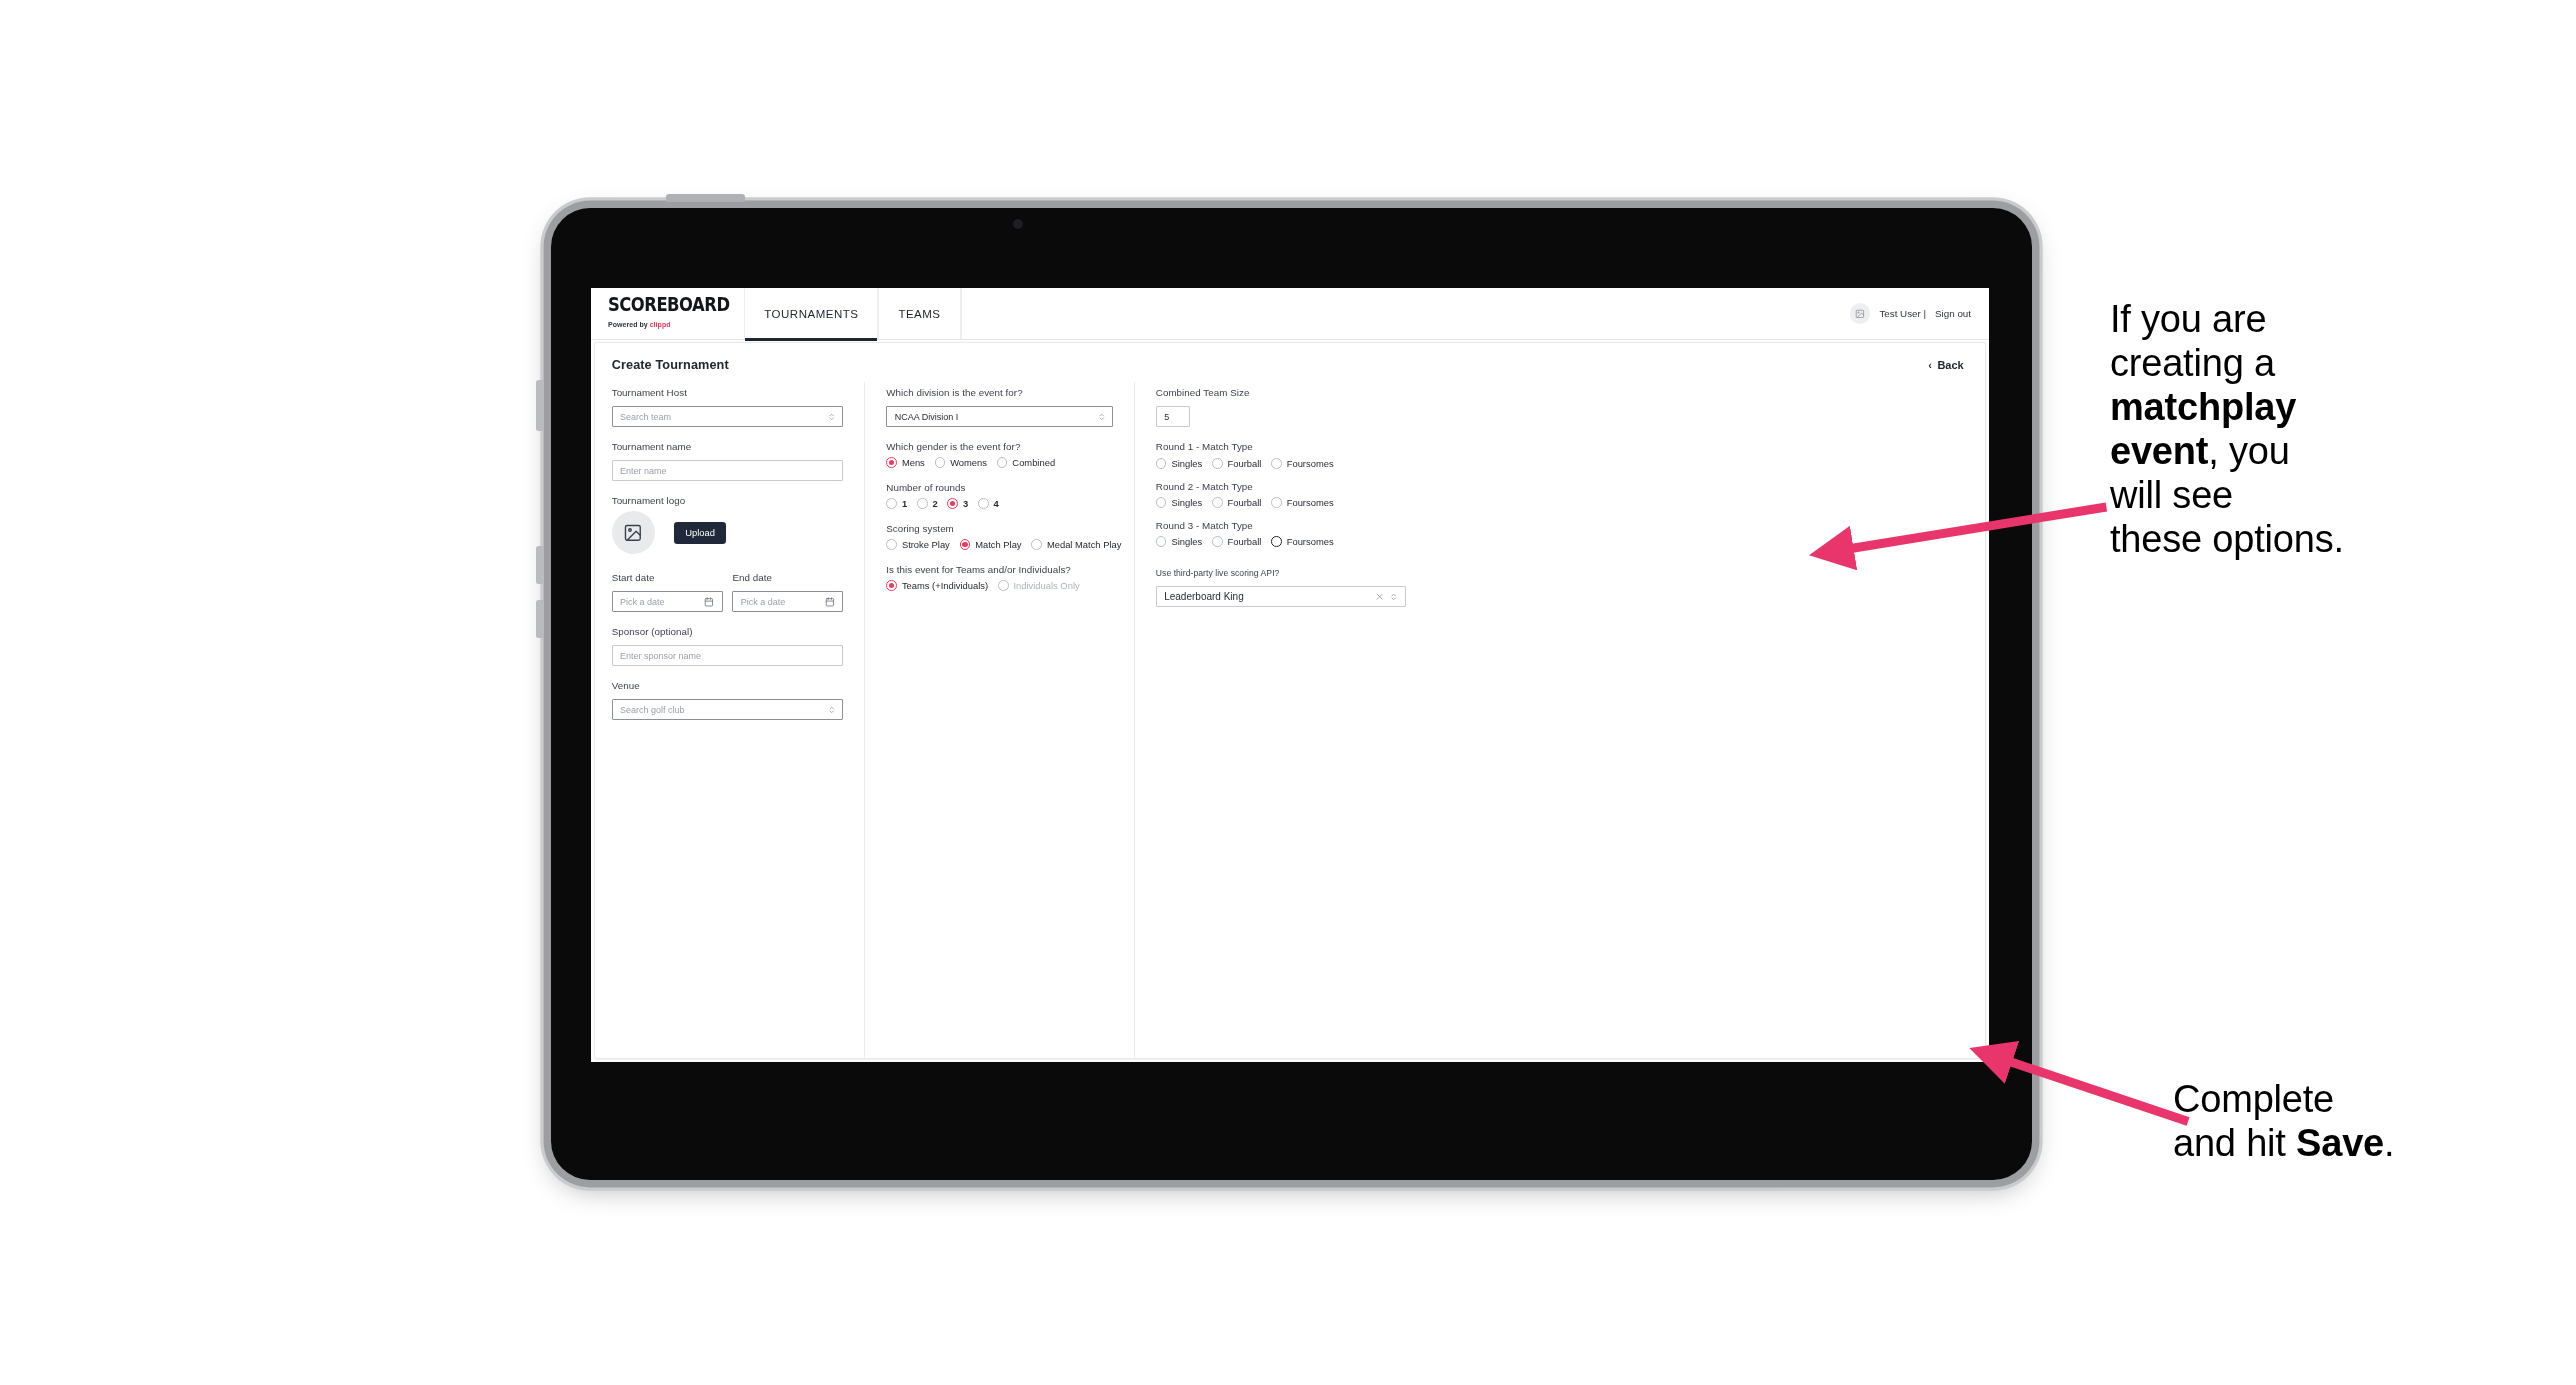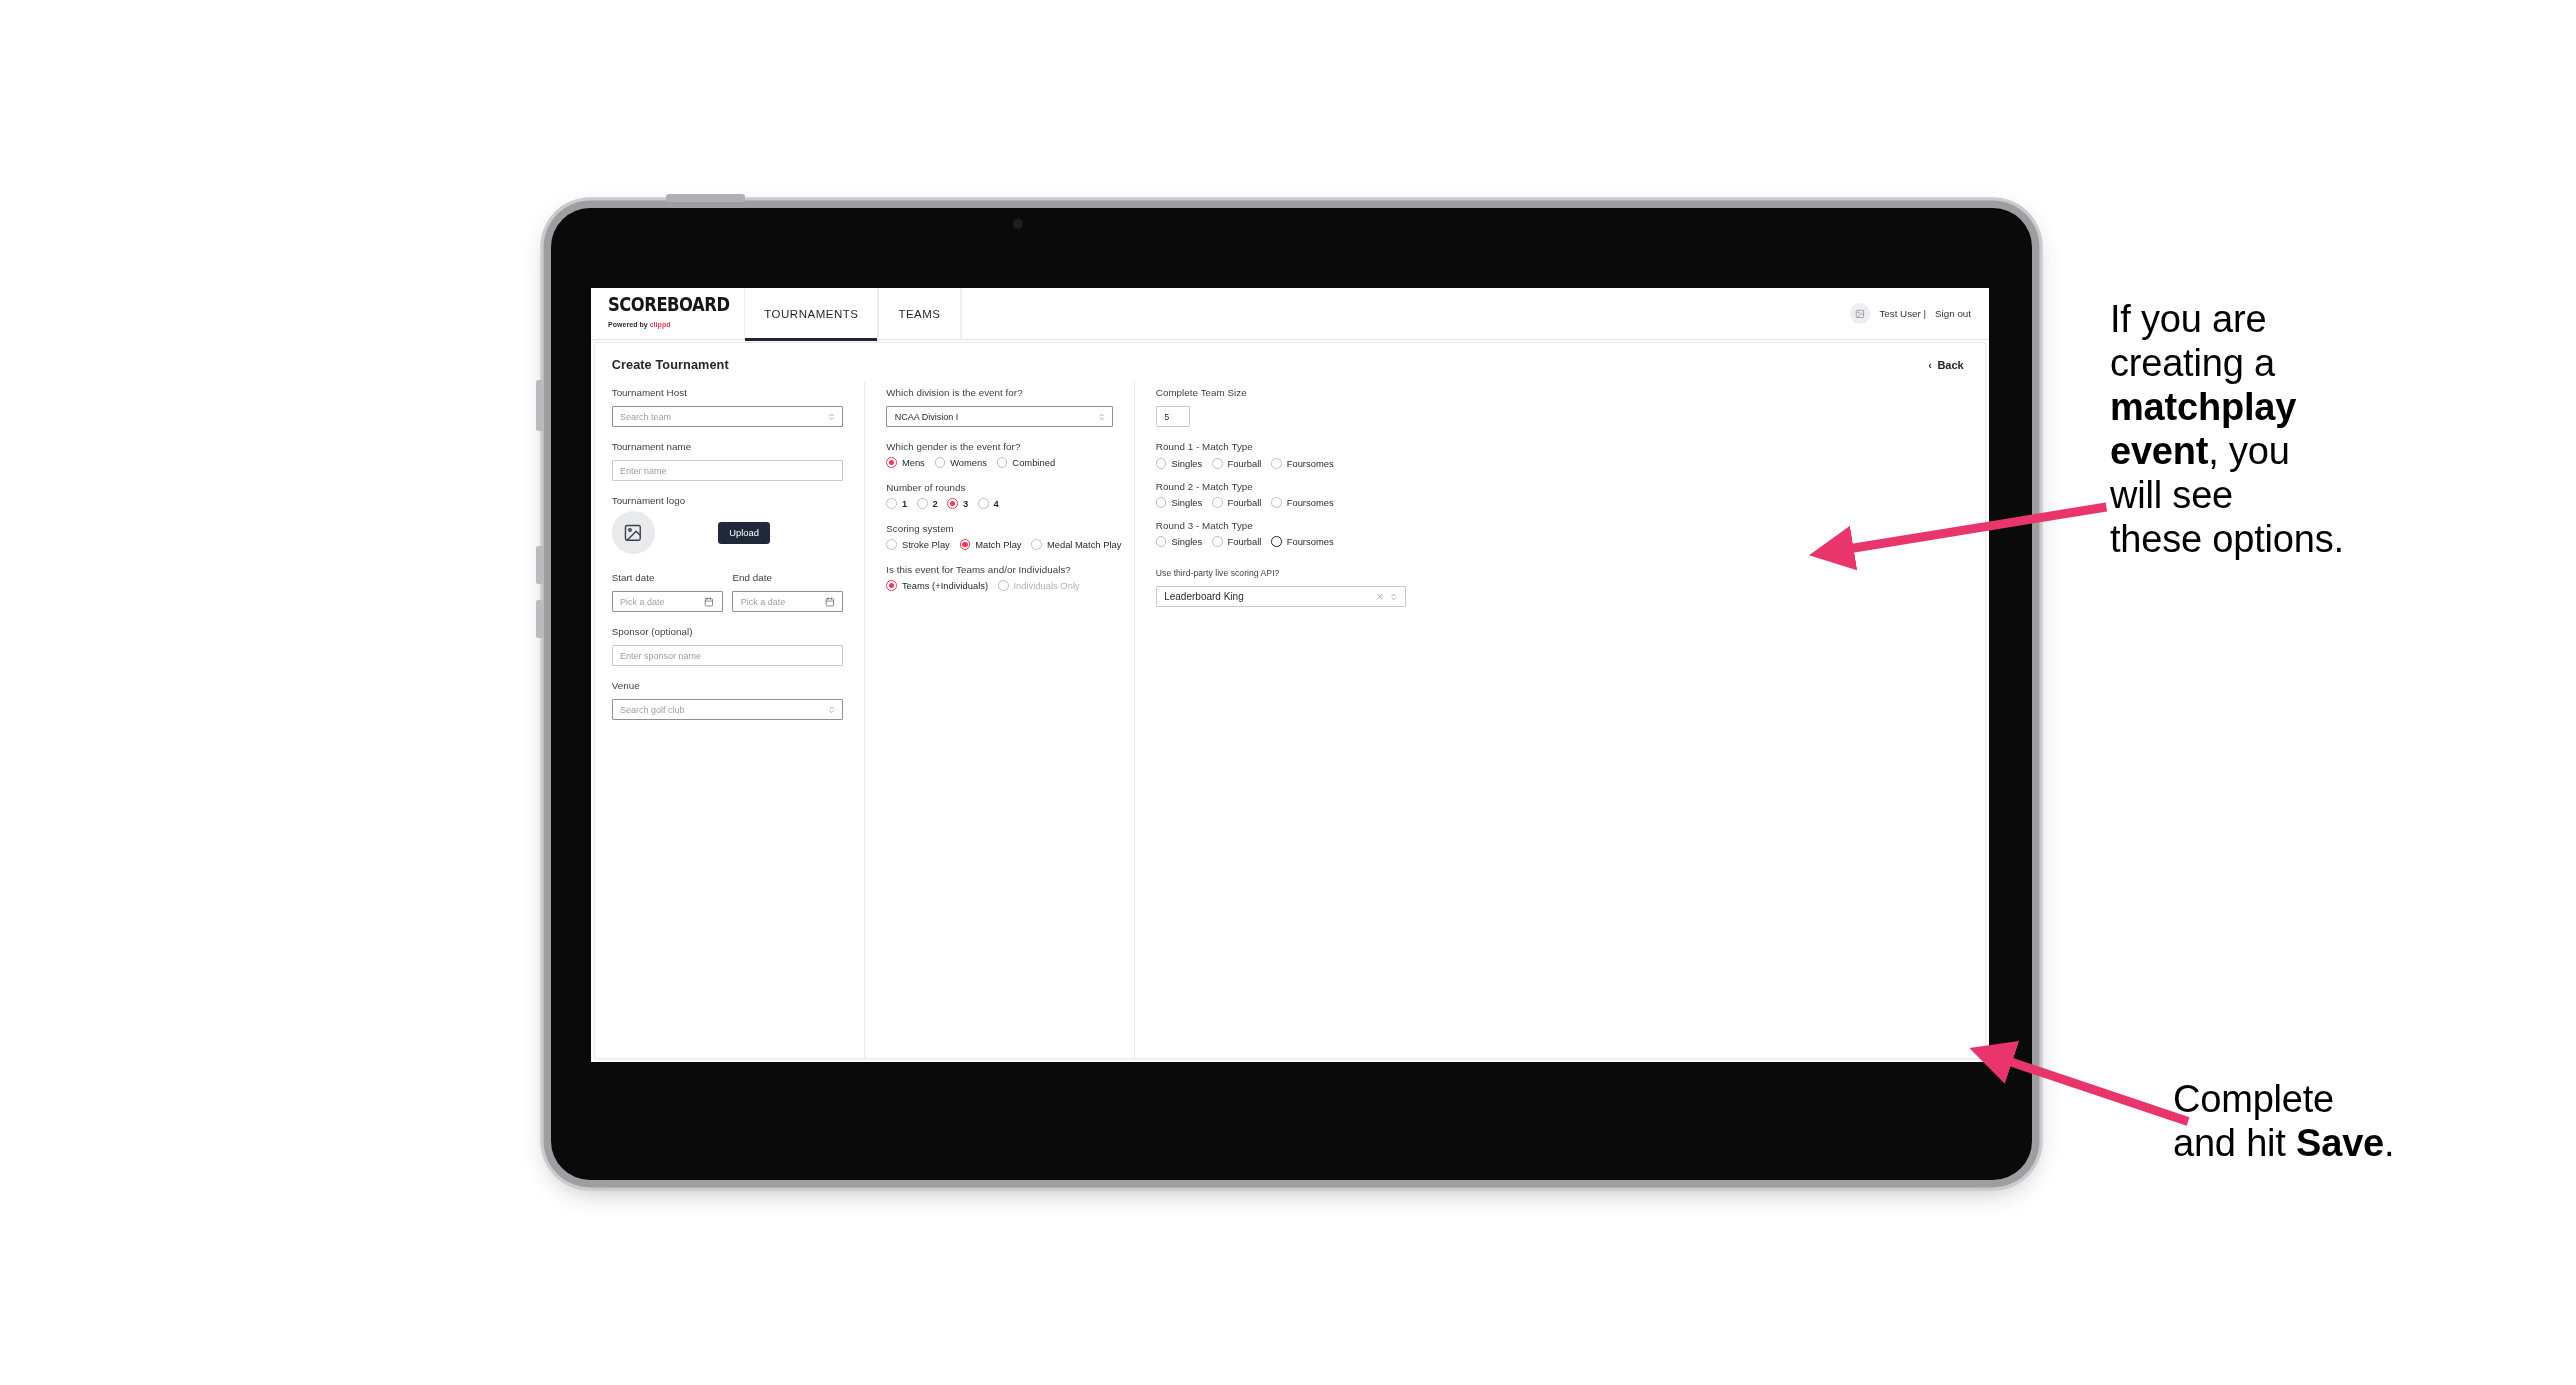--- a/index.html
+++ b/index.html
@@ -256,21 +256,20 @@
     align-items: center;
     justify-content: center;
   }
   #upload-btn {
     background: #20293a;
     color: #fff;
     font-size: 9.4px;
     padding: 5.7px 11.5px;
     border-radius: 3.3px;
     cursor: pointer;
-    margin-left: 44px;
   }
 
   
   .radio-row { display: flex; align-items: center; gap: 5.7px; margin-top: 2.5px; flex-wrap: nowrap; }
   .radio-opt { display: flex; align-items: flex-start; gap: 4.9px; cursor: pointer; padding-right: 4.1px; }
   .radio {
     width: 10.7px; height: 10.7px;
     border-radius: 50%;
     border: 1.2px solid #b9bec5;
     box-sizing: border-box;
@@ -573,21 +572,21 @@
               <span class="radio-label muted">Individuals Only</span>
             </div>
           </div>
         </div>
 
       </div>
 
       <div class="col" id="col-right">
 
         <div class="group">
-          <div class="field-label">Complete Team Size</div>
+          <div class="field-label">Combined Team Size</div>
           <div class="input-box light" id="team-size-box">
             <span class="value">5</span>
           </div>
         </div>
 
         <div class="group match-group">
           <div class="field-label">Round 1 - Match Type</div>
           <div class="radio-row">
             <div class="radio-opt">
               <span class="radio"></span>

